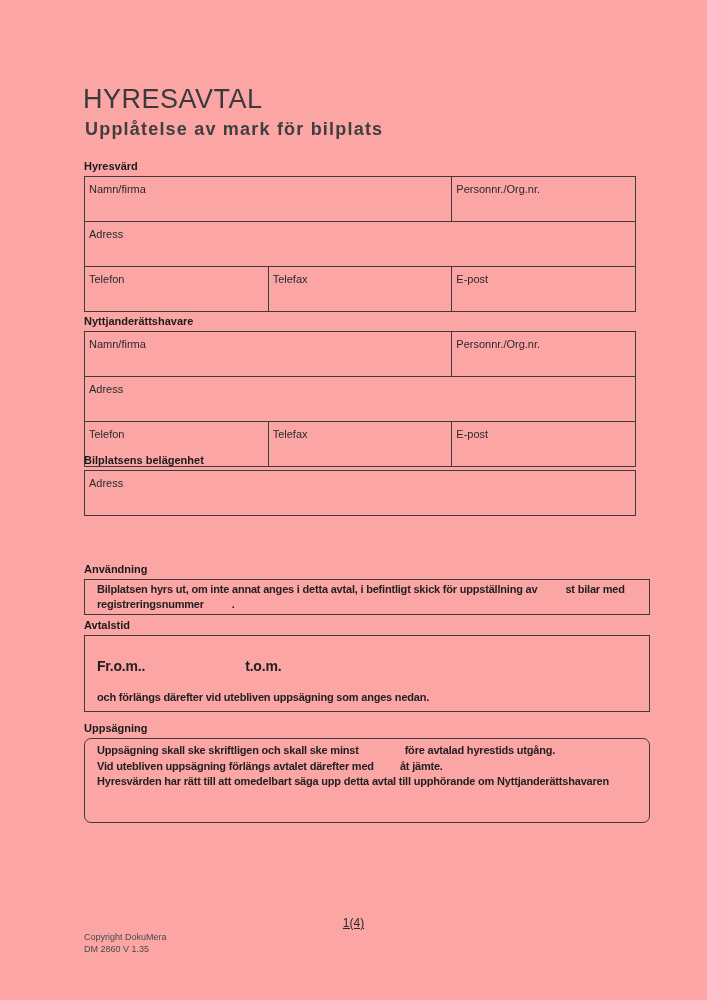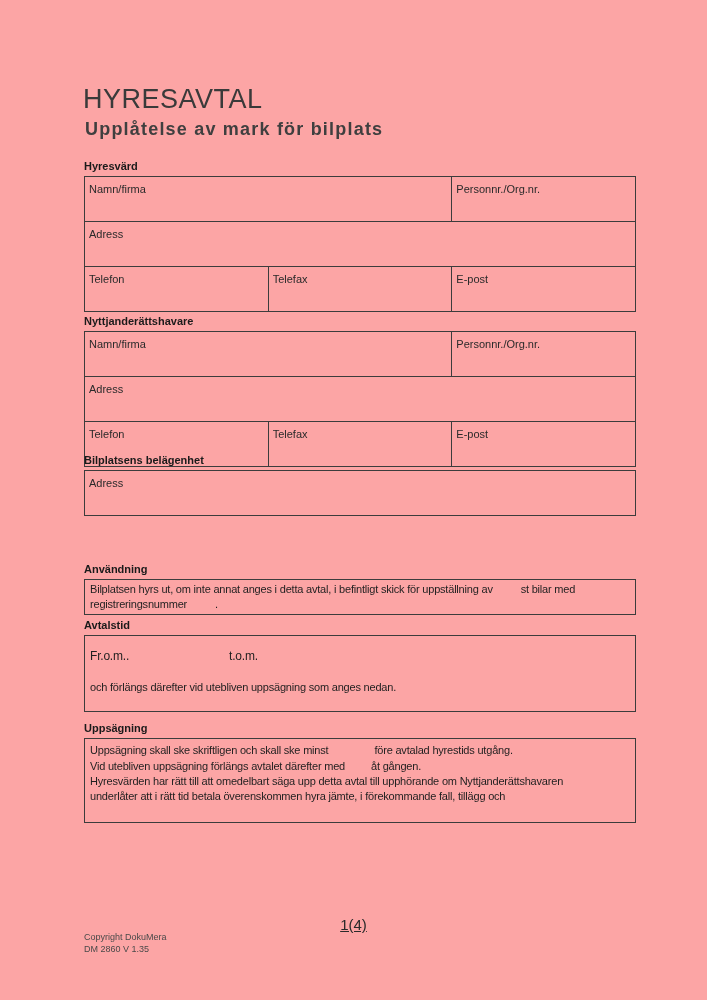--- a/index.html
+++ b/index.html
@@ -57,44 +57,45 @@
     padding: 2px 0 8px 4px;
   }
   .cell-label {
     font-size: 11px;
     color: #2a2a2a;
     white-space: nowrap;
   }
   .text-box {
     border: 1px solid #3c3c3c;
     width: 540px;
-    padding: 2px 5px;
+    padding: 2px 12px;
     font-size: 11px;
     letter-spacing: -0.2px;
     color: #1f1f1f;
+    font-weight: bold;
   }
   .tline { line-height: 15px; white-space: nowrap; }
   .blank { display: inline-block; height: 1px; }
   .blank-26 { width: 26px; }
   .blank-28 { width: 28px; }
   .blank-46 { width: 46px; }
   .blank-100 { width: 100px; }
   .avtalstid-box { height: 70px; padding-top: 3px; }
-  .from-line { font-size: 12px; line-height: 13px; margin-top: 11px; white-space: nowrap; }
+  .from-line { font-size: 14px; line-height: 13px; margin-top: 21px; white-space: nowrap; }
   .outro-line { margin-top: 17px; }
-  .uppsagning-box { height: 78px; padding-top: 3px; }
+  .uppsagning-box { height: 78px; padding-top: 3px; border-radius: 7px; }
   .uline { line-height: 16px; white-space: nowrap; }
   .para-line { line-height: 15px; white-space: nowrap; }
   .page-number {
     position: absolute;
     top: 916px;
     left: 0;
     width: 100%;
     text-align: center;
-    font-size: 15px;
+    font-size: 12px;
     color: #2a2a2a;
     text-decoration: underline;
   }
   .footer-left {
     position: absolute;
     left: 84px;
     top: 932px;
     font-size: 9px;
     line-height: 11.5px;
     color: #4a4a4a;
@@ -223,24 +224,23 @@
     </div>
   </div>
 
   <div class="section pos-uppsagning">
     <div class="section-label">Uppsägning</div>
     <div class="text-box uppsagning-box">
       <div class="uline">
         <span>Uppsägning skall ske skriftligen och skall ske minst</span><span class="blank blank-46"></span><span>före avtalad hyrestids utgång.</span>
       </div>
       <div class="uline">
-        <span>Vid utebliven uppsägning förlängs avtalet därefter med</span><span class="blank blank-26"></span><span>åt gången.</span>
+        <span>Vid utebliven uppsägning förlängs avtalet därefter med</span><span class="blank blank-26"></span><span>åt jämte.</span>
       </div>
       <div class="para-line">Hyresvärden har rätt till att omedelbart säga upp detta avtal till upphörande om Nyttjanderättshavaren</div>
-      <div class="para-line">underlåter att i rätt tid betala överenskommen hyra jämte, i förekommande fall, tillägg och</div>
     </div>
   </div>
 
   <div class="page-number">1(4)</div>
   <div class="footer-left">
     <div>Copyright DokuMera</div>
     <div>DM 2860 V 1.35</div>
   </div>
 
 </div>

